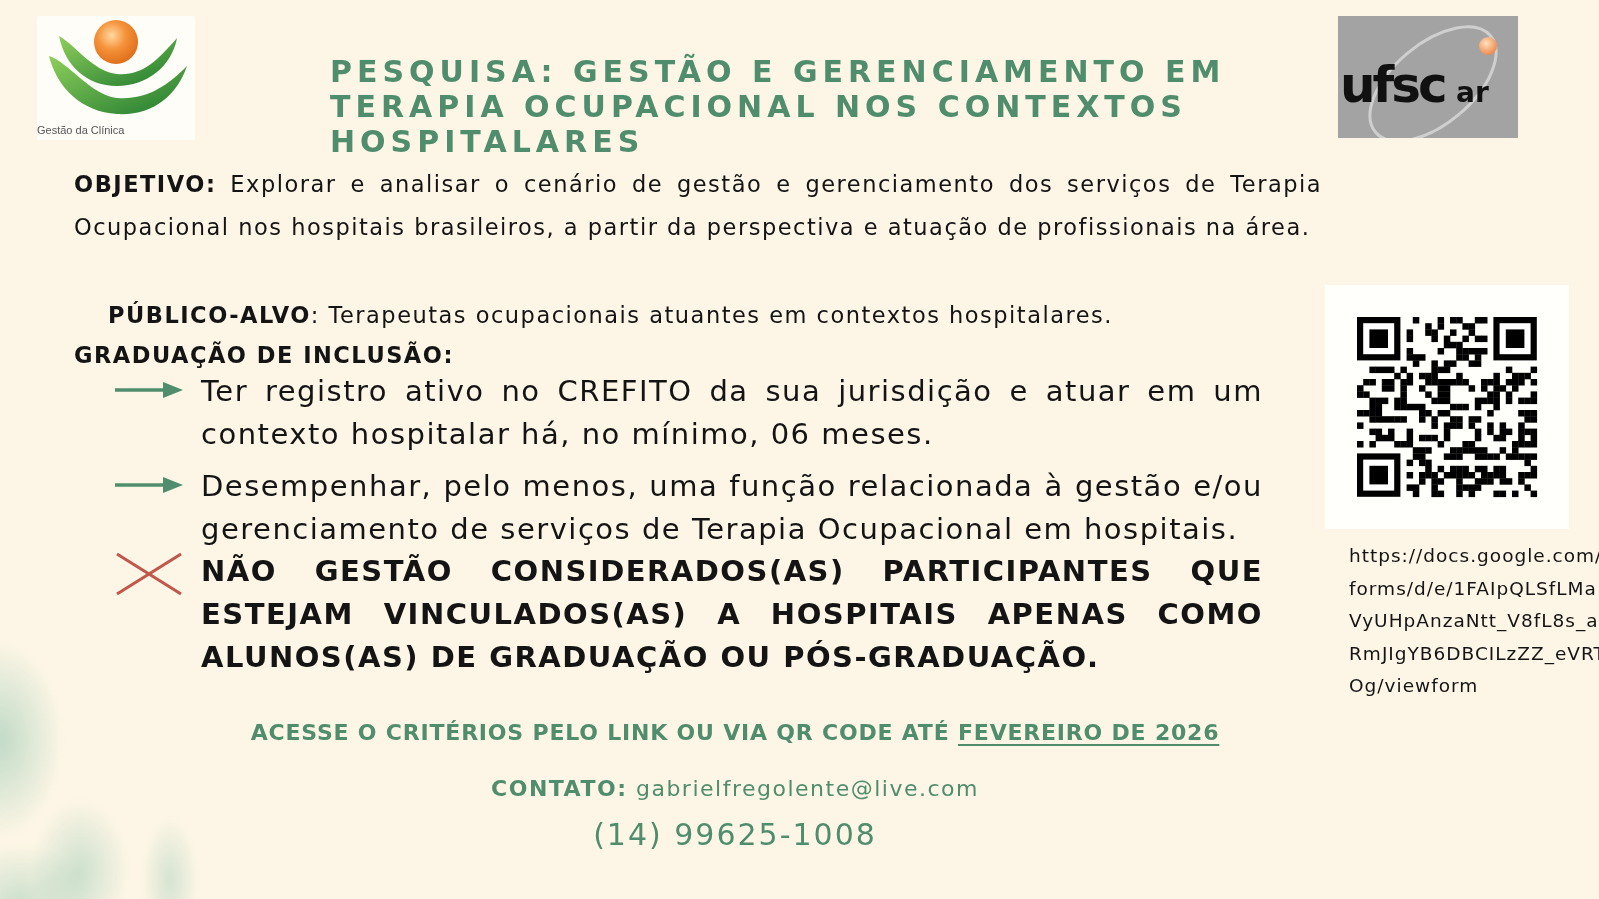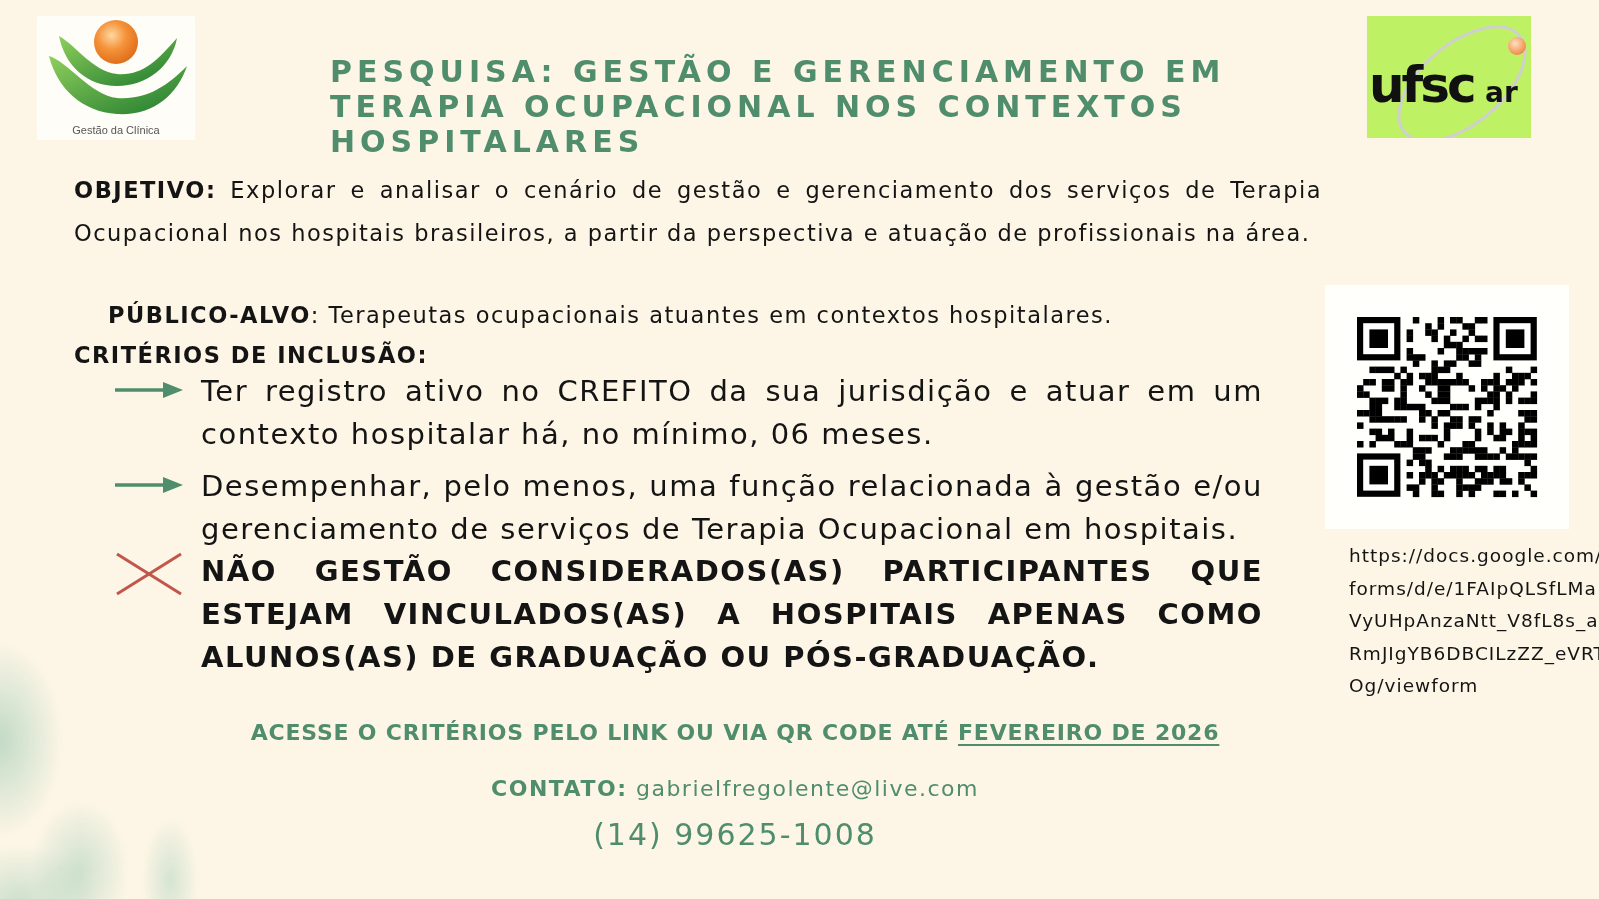--- a/index.html
+++ b/index.html
@@ -17,35 +17,34 @@
       radial-gradient(ellipse 40px 90px at 210px 260px, rgba(120,185,160,0.3), rgba(120,185,160,0) 70%),
       radial-gradient(ellipse 110px 80px at 60px 280px, rgba(120,185,160,0.35), rgba(120,185,160,0) 70%);
     filter:blur(2px);
   }
   .logo-left {
     position:absolute; left:37px; top:16px; width:158px; height:124px;
     background:#fffdf8; border-radius:2px;
   }
   .logo-left svg { position:absolute; left:0; top:0; }
   .logo-left .caption {
-    position:absolute; left:0; right:0; bottom:4px; text-align:center;
+    position:absolute; left:0; right:0; bottom:4px; text-align:left;
     font-family:"Liberation Sans", sans-serif; font-size:11px; color:#555;
   }
   .logo-right {
-    position:absolute; left:1338px; top:16px; width:164px; height:122px;
-    background:#bef264;
-    margin-left:29px;
+    position:absolute; left:1338px; top:16px; width:180px; height:122px;
+    background:#a3a3a3;
   }
   .title {
     position:absolute; left:330px; top:54px; width:940px; text-align:left;
     color:#4f8d6c; font-family:"DejaVu Sans", sans-serif; font-weight:bold;
     font-size:30px; line-height:35px; letter-spacing:5px;
   }
   .body-text { position:absolute; left:74px; width:1248px; font-size:22.5px; line-height:43px; letter-spacing:1.5px; }
-  .objective { top:163px; text-align:justify; text-align-last:left;margin-top:6px; }
+  .objective { top:163px; text-align:justify; text-align-last:left; }
   .publico { top:294px;margin-left:34px; }
   .criterios { top:334px; }
   .b { font-weight:bold; }
   .item { position:absolute; left:115px; width:1150px; }
   .item .icon { position:absolute; left:0; }
   .item .txt { position:absolute; left:86px; width:1062px; font-size:29px; line-height:43px; letter-spacing:1.5px; text-align:justify; text-align-last:left; }
   .item1 { top:370px; }
   .item2 { top:465px; }
   .item3 { top:550px; }
   .item3 .txt { font-weight:bold; }
@@ -113,21 +112,21 @@
 
 <div class="title">PESQUISA: GESTÃO E GERENCIAMENTO EM TERAPIA OCUPACIONAL NOS CONTEXTOS HOSPITALARES</div>
 
 <div class="body-text objective">
   <span class="b">OBJETIVO:</span>
   <span>Explorar e analisar o cenário de gestão e gerenciamento dos serviços de Terapia Ocupacional nos hospitais brasileiros, a partir da perspectiva e atuação de profissionais na área.</span>
 </div>
 
 <div class="body-text publico"><span class="b">PÚBLICO-ALVO</span><span>: Terapeutas ocupacionais atuantes em contextos hospitalares.</span></div>
 
-<div class="body-text criterios b">CRITÉRIOS DE INCLUSÃO:</div>
+<div class="body-text criterios b">GRADUAÇÃO DE INCLUSÃO:</div>
 
 <div class="item item1">
   <svg class="icon" width="70" height="20" viewBox="0 0 70 20" style="top:10px">
     <line x1="0" y1="10" x2="52" y2="10" stroke="#4f8d6c" stroke-width="3.5"></line>
     <polygon points="48,2 68,10 48,18" fill="#4f8d6c"></polygon>
   </svg>
   <div class="txt">Ter registro ativo no CREFITO da sua jurisdição e atuar em um contexto hospitalar há, no mínimo, 06 meses.</div>
 </div>
 
 <div class="item item2">

